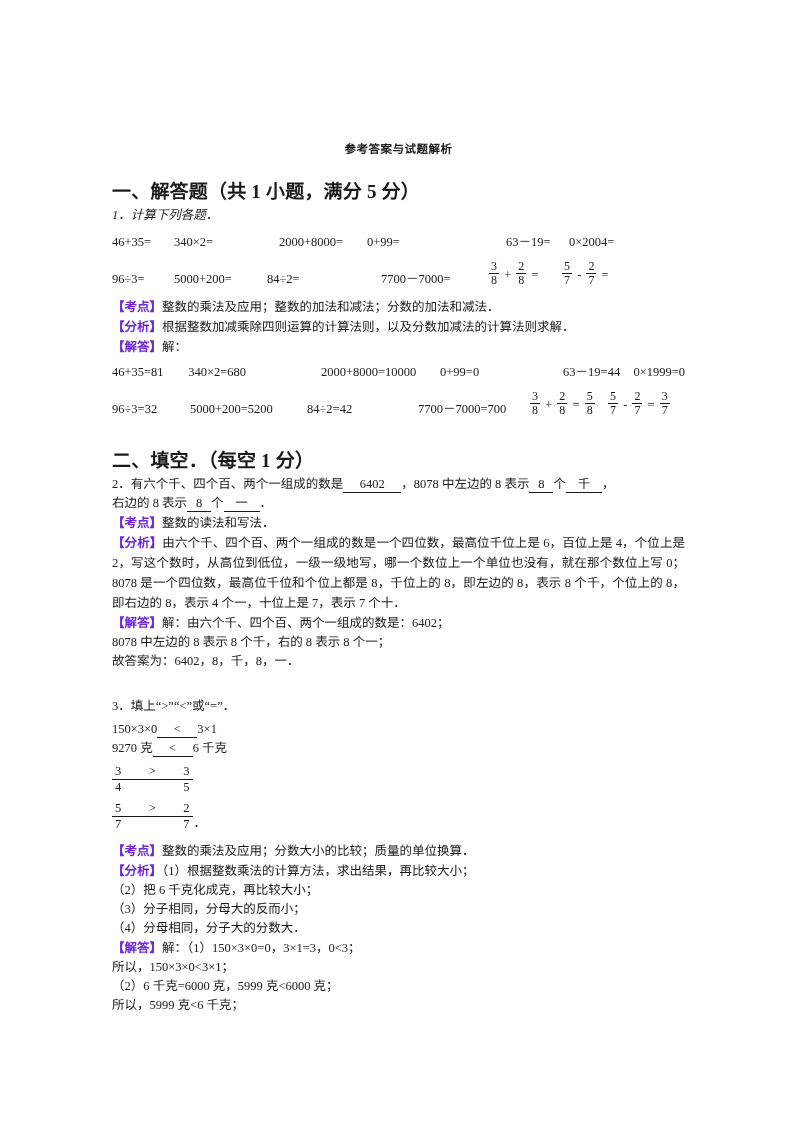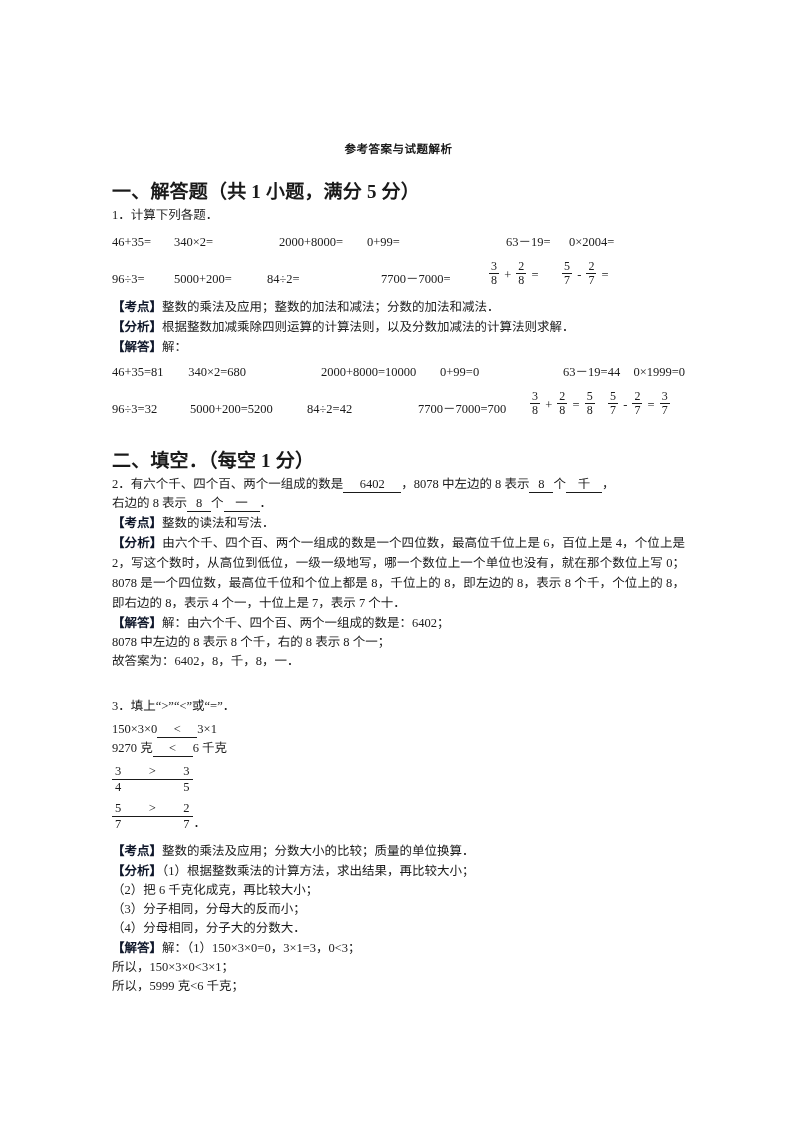--- a/index.html
+++ b/index.html
@@ -57,21 +57,21 @@
   }
   .q-stem {
     font-size: 12.5px;
     line-height: 20px;
     margin: 0;
     padding-top: 3px;
   }
 
   
   .tag {
-    color: #0f172a;
+    color: #6d28d9;
     font-weight: bold;
     font-size: 12.5px;
   }
   .tagline {
     font-size: 12.5px;
     line-height: 20px;
     margin: 0;
     text-align: justify;
   }
 
@@ -158,21 +158,21 @@
 </style>
 </head>
 <body>
 
 <div class="page">
 
   <div class="doc-title">参考答案与试题解析</div>
 
   <div class="section-heading">一、解答题（共 1 小题，满分 5 分）</div>
 
-  <div class="line" style="padding-top:4px;">1．计算下列各题．</div>
+  <div class="line" style="padding-top:4px;font-style:italic;">1．计算下列各题．</div>
 
   <div class="calc-row">
     <span class="cell" style="width:62px;">46+35=</span>
     <span class="cell" style="width:105px;">340×2=</span>
     <span class="cell" style="width:88px;">2000+8000=</span>
     <span class="cell" style="width:139px;">0+99=</span>
     <span class="cell" style="width:63px;">63－19=</span>
     <span class="cell">0×2004=</span>
   </div>
 
@@ -351,15 +351,16 @@
     <span class="tag">【分析】</span><span>（1）根据整数乘法的计算方法，求出结果，再比较大小；</span>
   </div>
   <div class="line">（2）把 6 千克化成克，再比较大小；</div>
   <div class="line">（3）分子相同，分母大的反而小；</div>
   <div class="line">（4）分母相同，分子大的分数大．</div>
 
   <div class="tagline">
     <span class="tag">【解答】</span><span>解：（1）150×3×0=0，3×1=3，0&lt;3；</span>
   </div>
   <div class="line">所以，150×3×0&lt;3×1；</div>
+  <div class="line">（2）6 千克=6000 克，5999 克&lt;6000 克；</div>
   <div class="line">所以，5999 克&lt;6 千克；</div>
 
 </div>
 
 </body></html>

